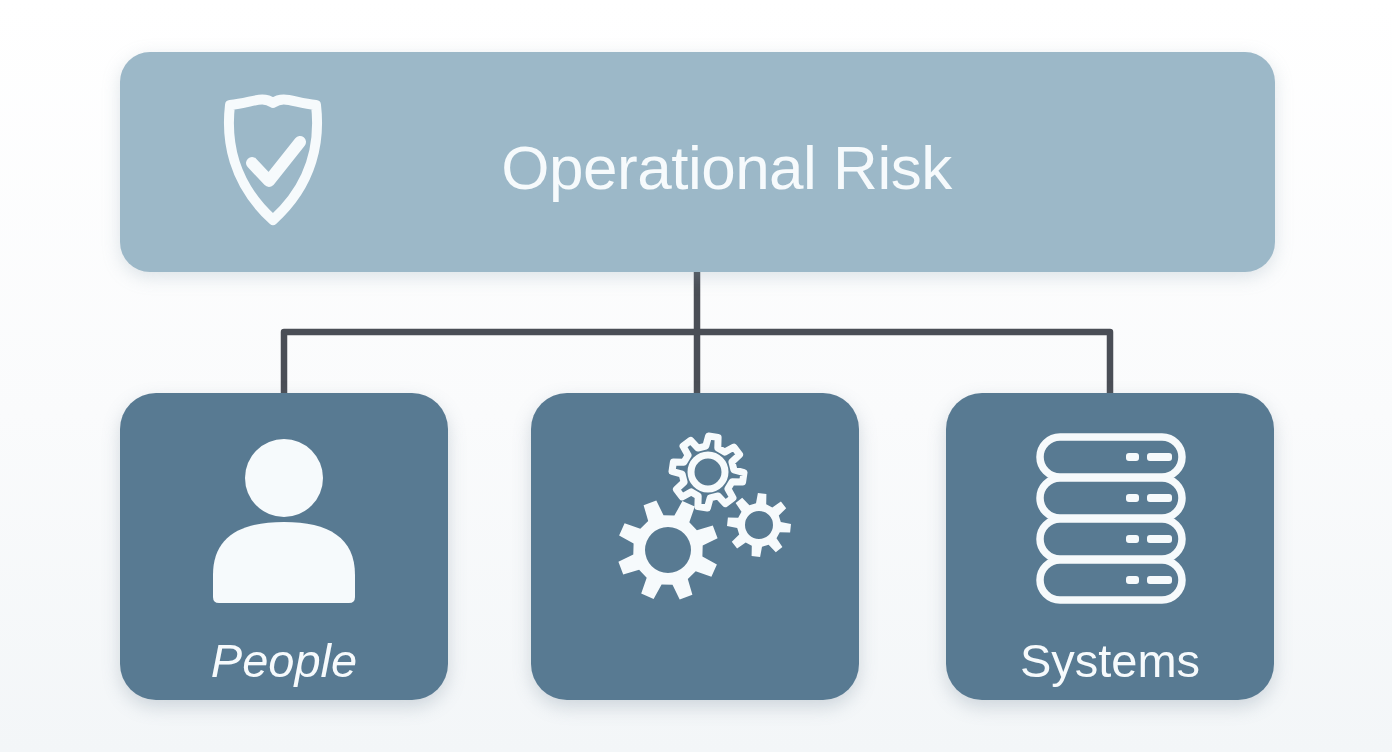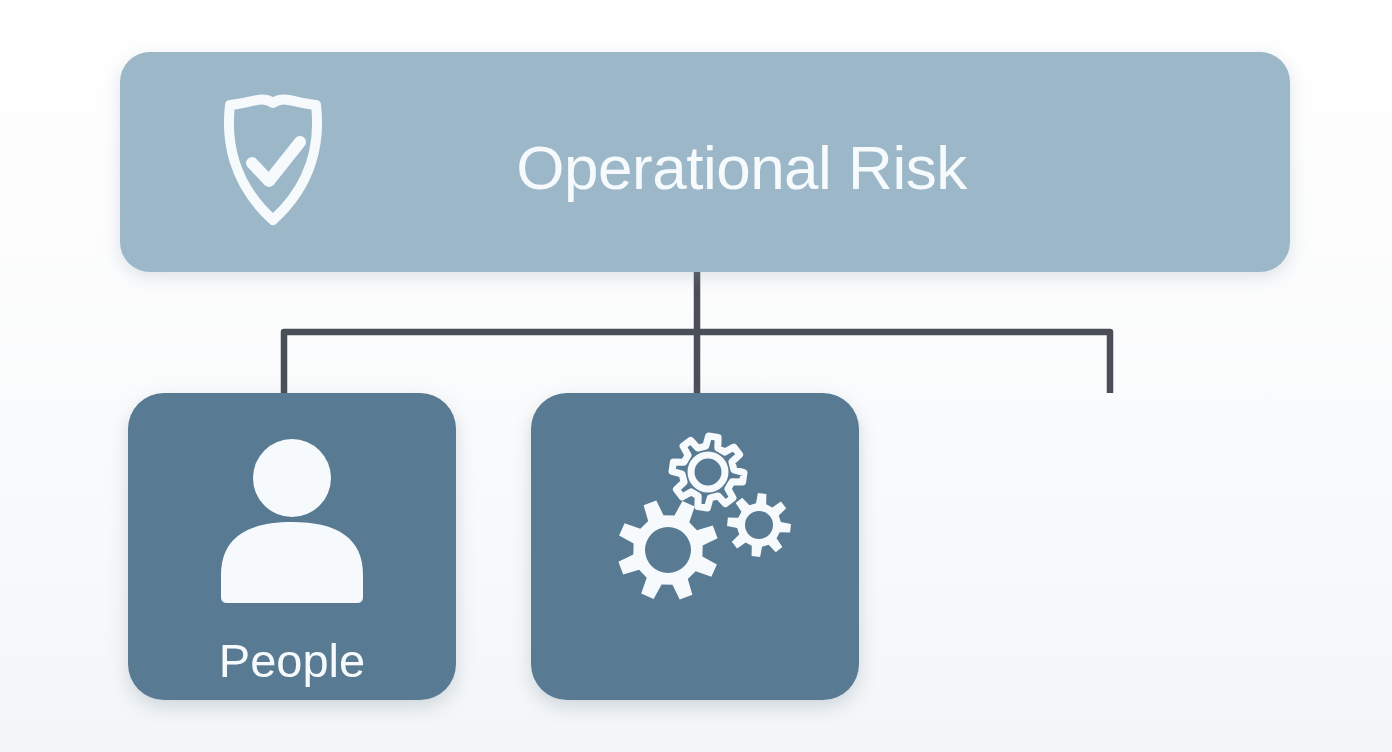--- a/index.html
+++ b/index.html
@@ -25,21 +25,21 @@
     fill:none;
     stroke-linejoin:round;
   }
   .root-box{
     position:absolute;
     left:120px;top:52px;
     width:1155px;height:220px;
     background:var(--root-box,#9cb8c8);
     border-radius:30px;
     box-shadow:0 5px 18px rgba(140,160,175,.28);
-    display:flex;align-items:center;justify-content:center;padding-left:15px;
+    display:flex;align-items:center;justify-content:center;
   }
   .shield-wrap{
     position:absolute;
     left:93px;top:38px;
   }
   .root-label{
     font-size:62px;
     letter-spacing:-.5px;
     color:var(--text,#f6fafc);
     padding-left:58px;
@@ -47,21 +47,21 @@
   }
   .child-box{
     position:absolute;
     top:393px;
     width:328px;height:307px;
     background:var(--child-box,#587a92);
     border-radius:36px;
     box-shadow:0 7px 18px rgba(120,140,155,.30);
     display:flex;flex-direction:column;align-items:center;
   }
-  #box-people{left:128px;}
+  #box-people{left:120px;font-style:italic;}
   #box-processes{left:531px;}
   #box-systems{left:946px;}
   .child-icon{width:328px;height:250px;}
   .child-label{
     font-size:47px;
     line-height:1;
     color:var(--text,#f6fafc);
     margin-top:-6px;
   }
   .icon-stroke{
@@ -104,14 +104,35 @@
 
   <div class="child-box" id="box-processes">
     <svg class="child-icon" viewBox="0 0 328 250">
       <path id="gear-outline-path" class="icon-stroke" stroke-width="7" stroke-linejoin="round" d="M202.9,76.8L213.0,79.6L211.6,89.1L201.1,88.8L196.9,95.7L196.9,95.7L202.0,104.9L194.3,110.6L187.1,102.9L179.2,104.9L179.2,104.9L176.4,115.0L166.9,113.6L167.2,103.1L160.3,98.9L160.3,98.9L151.1,104.0L145.4,96.3L153.1,89.1L151.1,81.2L151.1,81.2L141.0,78.4L142.4,68.9L152.9,69.2L157.1,62.3L157.1,62.3L152.0,53.1L159.7,47.4L166.9,55.1L174.8,53.1L174.8,53.1L177.6,43.0L187.1,44.4L186.8,54.9L193.7,59.1L193.7,59.1L202.9,54.0L208.6,61.7L200.9,68.9L202.9,76.8Z"></path>
       <circle class="icon-stroke" stroke-width="7" cx="177" cy="79" r="17"></circle>
       <path id="gear-big-path" class="icon-fill" d="M171.4,163.4L185.9,171.4L180.4,183.8L164.7,178.3L156.8,185.9L156.8,185.9L161.4,201.8L148.7,206.6L141.5,191.7L130.6,191.4L130.6,191.4L122.6,205.9L110.2,200.4L115.7,184.7L108.1,176.8L108.1,176.8L92.2,181.4L87.4,168.7L102.3,161.5L102.6,150.6L102.6,150.6L88.1,142.6L93.6,130.2L109.3,135.7L117.2,128.1L117.2,128.1L112.6,112.2L125.3,107.4L132.5,122.3L143.4,122.6L143.4,122.6L151.4,108.1L163.8,113.6L158.3,129.3L165.9,137.2L165.9,137.2L181.8,132.6L186.6,145.3L171.7,152.5L171.4,163.4ZM160,157A23,23 0 1 0 114,157A23,23 0 1 0 160,157Z"></path>
       <path id="gear-small-path" class="icon-fill" d="M249.8,129.0L260.0,130.9L259.1,139.4L248.8,139.2L245.5,145.3L245.5,145.3L251.4,153.9L244.8,159.2L237.6,151.8L231.0,153.8L231.0,153.8L229.1,164.0L220.6,163.1L220.8,152.8L214.7,149.5L214.7,149.5L206.1,155.4L200.8,148.8L208.2,141.6L206.2,135.0L206.2,135.0L196.0,133.1L196.9,124.6L207.2,124.8L210.5,118.7L210.5,118.7L204.6,110.1L211.2,104.8L218.4,112.2L225.0,110.2L225.0,110.2L226.9,100.0L235.4,100.9L235.2,111.2L241.3,114.5L241.3,114.5L249.9,108.6L255.2,115.2L247.8,122.4L249.8,129.0ZM242,132A14,14 0 1 0 214,132A14,14 0 1 0 242,132Z"></path>
     </svg>
   </div>
 
+  <div class="child-box" id="box-systems">
+    <svg class="child-icon" viewBox="0 0 328 250">
+      <g class="icon-stroke" stroke-width="7.5">
+        <rect x="94" y="44" width="142" height="40" rx="20"></rect>
+        <rect x="94" y="85" width="142" height="40" rx="20"></rect>
+        <rect x="94" y="126" width="142" height="40" rx="20"></rect>
+        <rect x="94" y="167" width="142" height="40" rx="20"></rect>
+      </g>
+      <g class="icon-fill">
+        <rect x="180" y="60" width="13" height="8" rx="3"></rect>
+          <rect x="201" y="60" width="25" height="8" rx="3"></rect>
+        <rect x="180" y="101" width="13" height="8" rx="3"></rect>
+          <rect x="201" y="101" width="25" height="8" rx="3"></rect>
+        <rect x="180" y="142" width="13" height="8" rx="3"></rect>
+          <rect x="201" y="142" width="25" height="8" rx="3"></rect>
+        <rect x="180" y="183" width="13" height="8" rx="3"></rect>
+          <rect x="201" y="183" width="25" height="8" rx="3"></rect>
+      </g>
+    </svg>
+    <div class="child-label">Systems</div>
+  </div>
 
 </div>
 
 </body></html>

